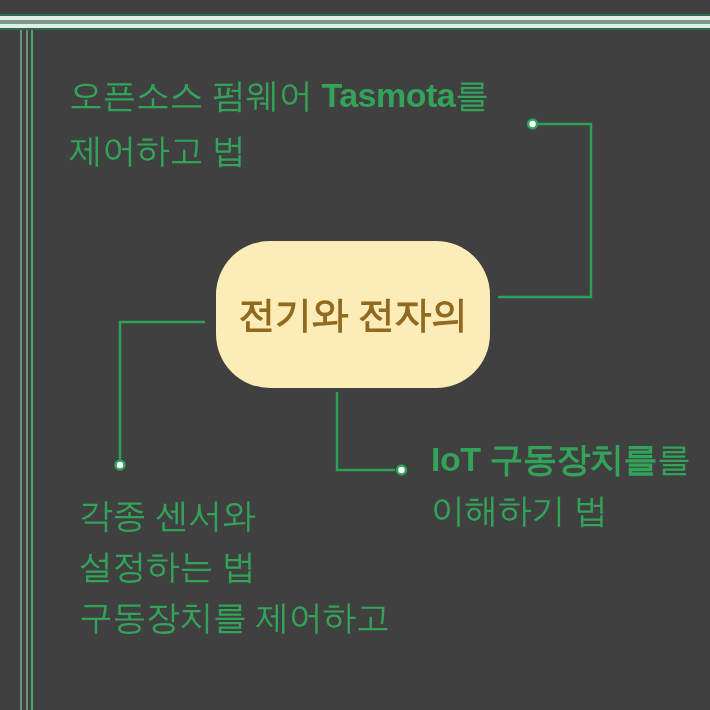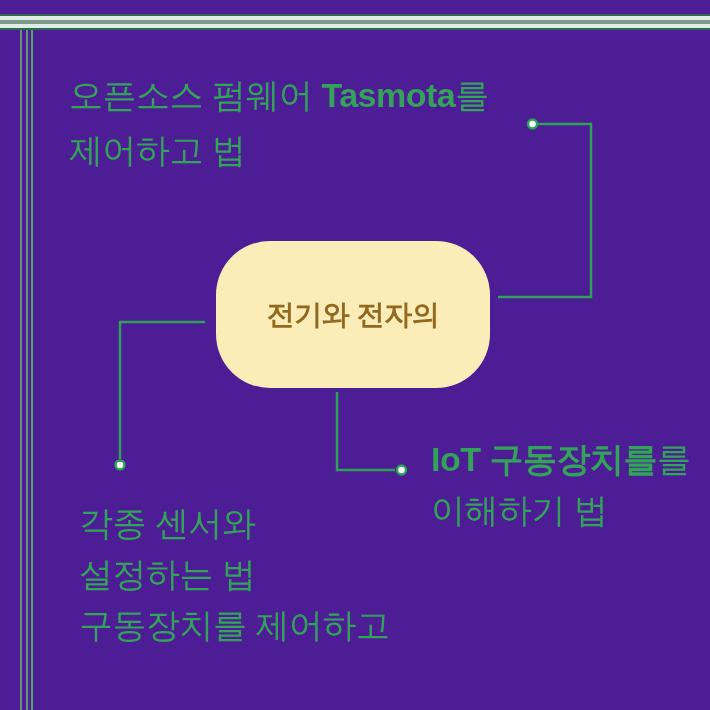--- a/index.html
+++ b/index.html
@@ -1,18 +1,18 @@
 <!DOCTYPE html>
 <html style="--text-green: #33a35a; --line-green: #2da157; --bubble-fill: #fcecb8; --bubble-text: #916a20; --band-dark: #2e6a50; --band-gray: #7e998c; --band-pale: #e0efe6; --vert-gray: #6d8f7e; --vert-green: #49a96b;"><head>
 <meta charset="utf-8">
 <style>
   html,body{margin:0;padding:0;background:#ffffff;}
   .canvas{
     position:relative;width:710px;height:710px;overflow:hidden;
-    background:#4c1d95;
+    background:#404040;
     font-family:"Liberation Sans","DejaVu Sans",sans-serif;
   }
   
   .border-top{
     position:absolute;left:0;top:14px;width:710px;height:16px;
     background:linear-gradient(to bottom,
       var(--band-dark,#2e6a50) 0 2px,
       var(--band-pale,#e0efe6) 2px 6px,
       var(--band-gray,#7e998c) 6px 10px,
       var(--band-pale,#e0efe6) 10px 14px,
@@ -34,28 +34,28 @@
   svg.connectors circle{fill:#ffffff;stroke:var(--line-green,#2da157);stroke-width:2.5;}
   
   .topic{
     position:absolute;color:var(--text-green,#33a35a);
     font-size:34px;font-weight:500;line-height:53px;white-space:nowrap;
     letter-spacing:-0.5px;
   }
   .topic .hl{font-weight:800;}
   .topic-tasmota{left:69px;top:68px;line-height:55px;}
   .topic-iot{left:431px;top:434px;line-height:51px;}
-  .topic-sensors{left:79px;top:490px;line-height:51px;margin-top:8px;}
+  .topic-sensors{left:79px;top:490px;line-height:51px;}
   
   .bubble{
     position:absolute;left:216px;top:241px;width:274px;height:147px;
     background:var(--bubble-fill,#fcecb8);border-radius:54px;
     display:flex;flex-direction:column;align-items:center;justify-content:center;
     color:var(--bubble-text,#916a20);
-    font-size:28px;font-weight:700;line-height:48px;white-space:nowrap;
+    font-size:37px;font-weight:700;line-height:48px;white-space:nowrap;
     letter-spacing:-0.5px;text-align:center;
   }
 </style>
 </head>
 <body>
 
 <div class="canvas">
 
   <div class="border-top"></div>
   <div class="border-left"></div>

